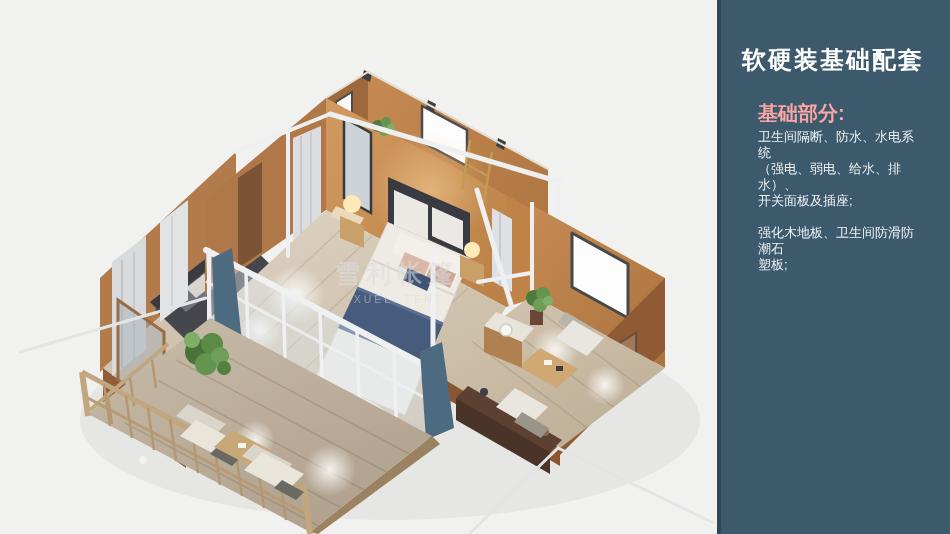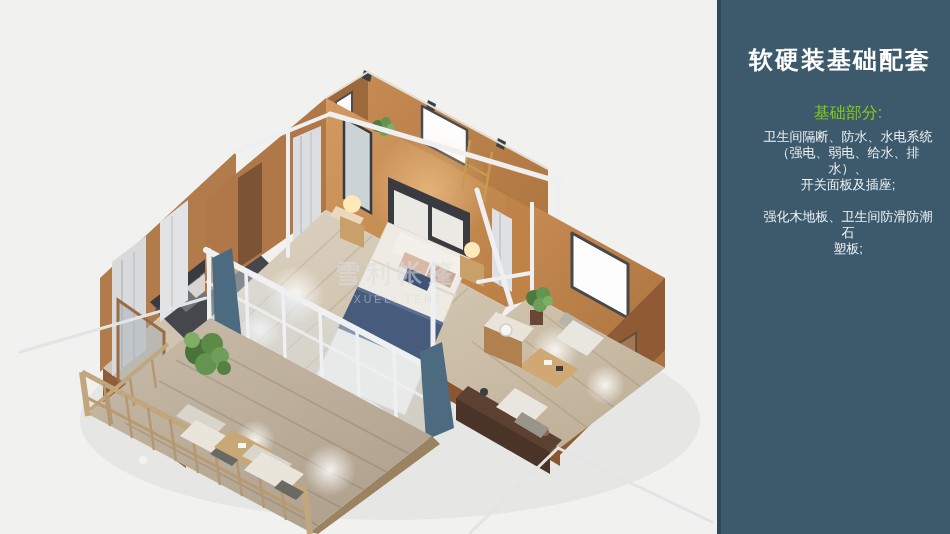--- a/index.html
+++ b/index.html
@@ -2,25 +2,25 @@
 <html><head>
 <meta charset="utf-8">
 <style>
   html,body{margin:0;padding:0;background:#888;}
   .stage{position:relative;width:950px;height:534px;background:#f1f1ef;overflow:hidden;
          font-family:"Liberation Sans","DejaVu Sans",sans-serif;}
   .scene{position:absolute;left:0;top:0;width:717px;height:524px;}
   .scene svg{display:block;}
   .panel{position:absolute;left:717px;top:0;width:233px;height:534px;box-sizing:border-box;
          background:#3c5a6c;border-left:4px solid #2f4856;color:#fff;
-         padding:45px 12px 0 21px;text-align:center;}
+         padding:45px 28px 0 21px;}
   .panel h1{margin:0 0 28px 0;font-size:24px;line-height:30px;font-weight:bold;
             letter-spacing:2px;color:#ffffff;white-space:nowrap;}
   .panel section{margin:0 0 16px 0;padding-left:16px;}
-  .panel h2{margin:0 0 6px 0;font-size:16px;line-height:20px;font-weight:normal;color:#84cc16;}
+  .panel h2{margin:0 0 6px 0;font-size:20px;line-height:20px;font-weight:bold;color:#fca5a5;}
   .panel p{margin:0;font-size:13px;line-height:16px;color:#eef3f5;white-space:pre-line;}
 </style>
 </head>
 <body>
 
 <div class="stage">
 
   <div class="scene">
     <svg width="717" height="534" viewBox="0 0 717 534" xmlns="http://www.w3.org/2000/svg">
       <defs>

